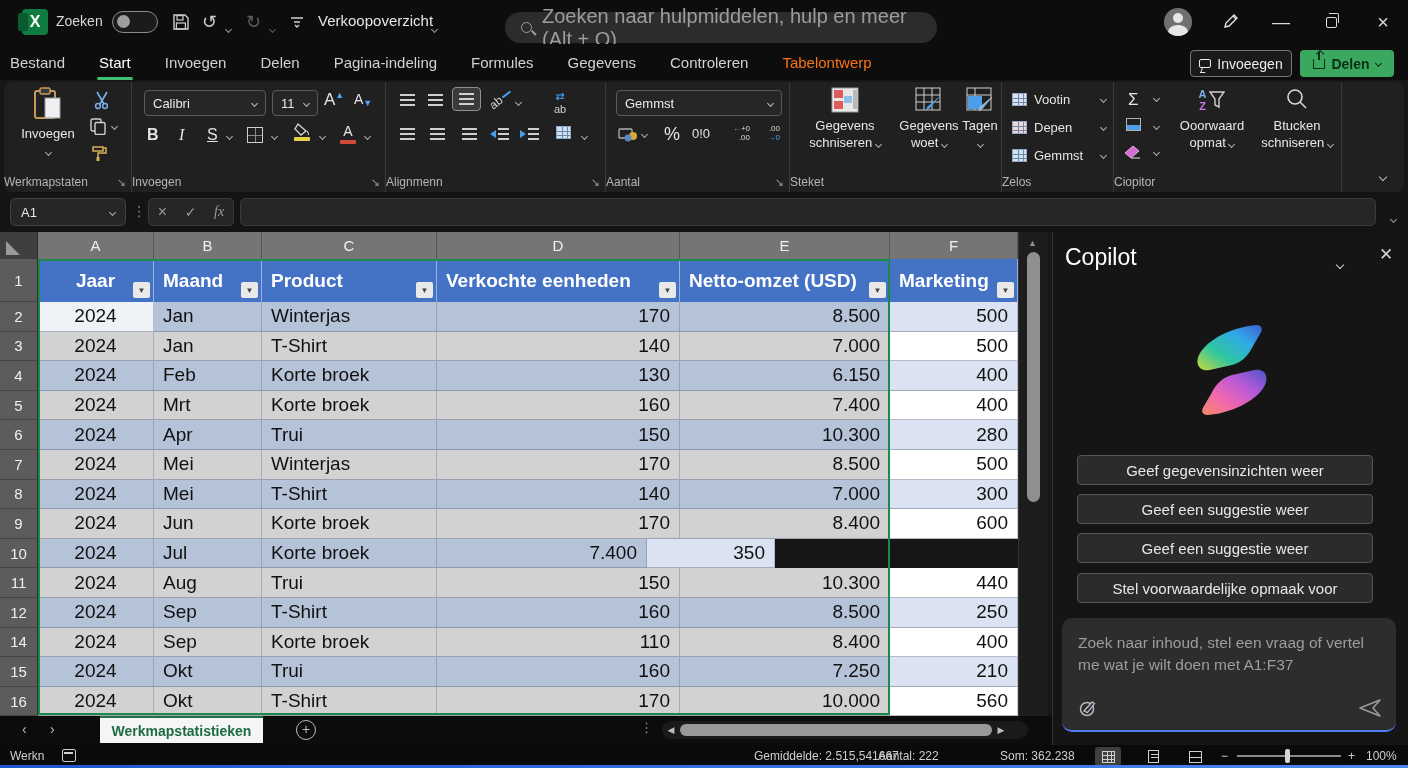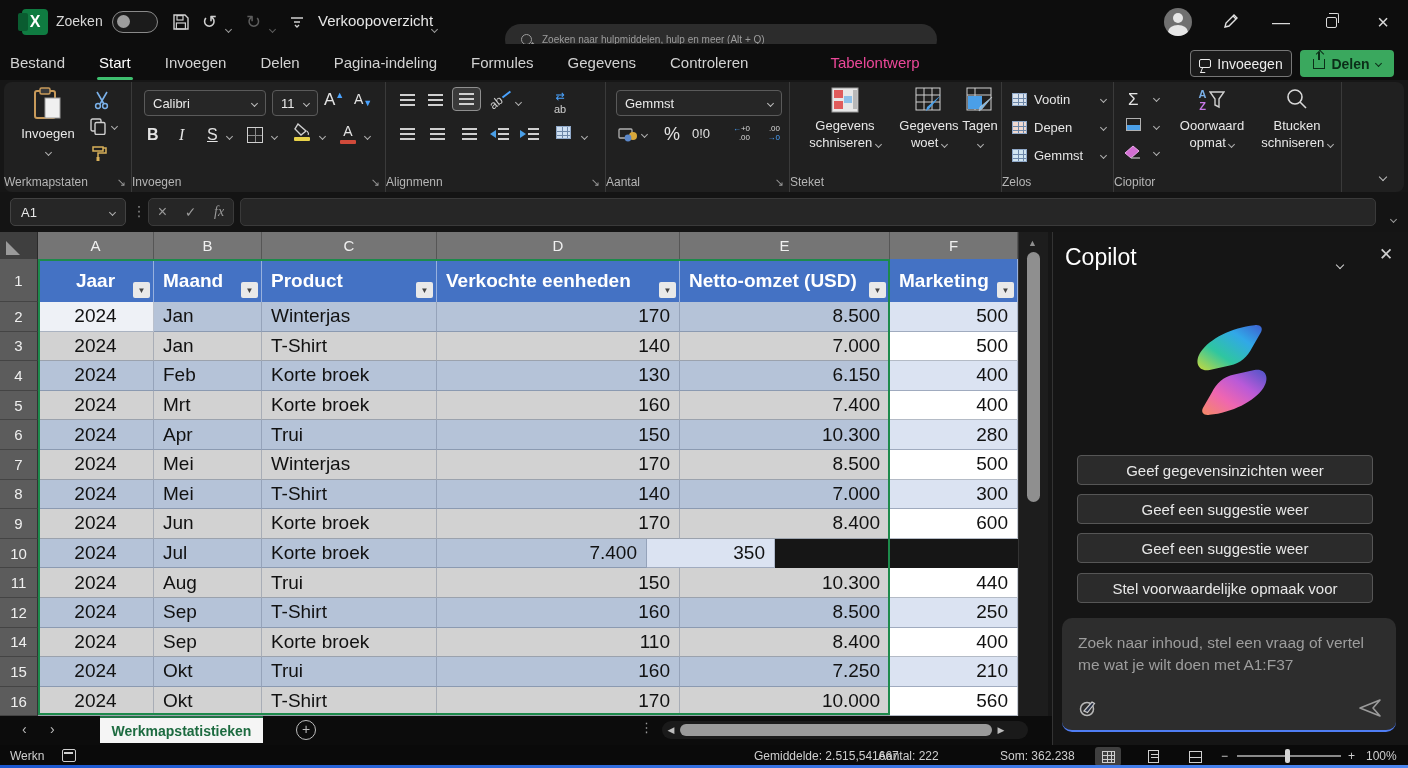--- a/index.html
+++ b/index.html
@@ -14,36 +14,36 @@
   .excel-logo span { position:relative; }
   .tb-label { position:absolute; left:56px; top:13px; color:#d8d8d8; font-size:14px; }
   .toggle { position:absolute; left:112px; top:11px; width:46px; height:22px; border:1px solid #8a8a8a; border-radius:12px; background:#1b1b1b; }
   .toggle::after { content:""; position:absolute; left:4px; top:3px; width:13px; height:13px; border-radius:50%; background:#9d9d9d; }
   .tb-ic { position:absolute; top:11px; color:#cfcfcf; font-size:18px; line-height:22px; }
   .chv { display:inline-block; width:6px; height:6px; border-right:1.5px solid currentColor; border-bottom:1.5px solid currentColor; transform:rotate(45deg); }
   .chv.sm { width:5px; height:5px; }
   .tb-chv { position:absolute; top:18px; color:#9a9a9a; }
   .disabled { color:#5d5d5d !important; }
   .doc-title { position:absolute; left:318px; top:12px; color:#e6e6e6; font-size:15px; }
-  .search-pill { position:absolute; left:505px; top:24px; width:432px; height:31px; background:#2c2c2c; border-radius:16px; display:flex; align-items:center; padding-left:16px; color:#9c9c9c; font-size:10px; gap:10px; }
+  .search-pill { position:absolute; left:505px; top:12px; width:432px; height:31px; background:#2c2c2c; border-radius:16px; display:flex; align-items:center; padding-left:16px; color:#9c9c9c; font-size:20px; gap:10px; }
   .mag { width:11px; height:11px; border:1.6px solid #9c9c9c; border-radius:50%; position:relative; flex:none; }
   .mag::after { content:""; position:absolute; left:9px; top:9px; width:6px; height:1.6px; background:#9c9c9c; transform:rotate(45deg); }
   .avatar { position:absolute; left:1164px; top:8px; width:28px; height:28px; border-radius:50%; background:#707070; overflow:hidden; }
   .avatar::before { content:""; position:absolute; left:9px; top:5px; width:10px; height:10px; border-radius:50%; background:#e6e6e6; }
   .avatar::after { content:""; position:absolute; left:4px; top:17px; width:20px; height:14px; border-radius:50%; background:#e6e6e6; }
   .win-btn { position:absolute; top:10px; width:26px; height:24px; color:#d9d9d9; display:flex; align-items:center; justify-content:center; font-size:18px; }
   .restore-g { width:11px; height:11px; border:1.4px solid #d9d9d9; border-radius:2px; position:relative; }
   .restore-g::before { content:""; position:absolute; left:2px; top:-5px; width:9px; height:9px; border-top:1.4px solid #d9d9d9; border-right:1.4px solid #d9d9d9; border-radius:0 2px 0 0; }
 
   
   .tabrow { position:absolute; left:0; top:44px; width:1408px; height:36px; background:#0d0d0d; display:flex; align-items:center; gap:34px; padding-left:10px; font-size:15px; color:#d2d2d2; }
   .rtab { position:relative; cursor:default; white-space:nowrap; }
   .rtab.active { color:#fff; }
   .rtab.active::after { content:""; position:absolute; left:-2px; right:-2px; bottom:-9px; height:3px; background:#3fbf6f; border-radius:2px; }
-  .rtab.accent { color:#ec4899;margin-left:48px; }
+  .rtab.accent { color:#f97316; }
   .cmt-btn { position:absolute; left:1190px; top:50px; width:102px; height:27px; border:1px solid #777; border-radius:4px; color:#ececec; font-size:14px; display:flex; align-items:center; justify-content:center; gap:6px; background:#1a1a1a; }
   .bubble { width:12px; height:9px; border:1.3px solid #ececec; border-radius:2px; position:relative; flex:none; }
   .bubble::after { content:""; position:absolute; left:1px; top:8px; width:4px; height:4px; border-left:1.3px solid #ececec; border-bottom:1.3px solid #ececec; transform:skewX(-20deg); background:transparent; }
   .share-btn { position:absolute; left:1300px; top:50px; width:94px; height:27px; background:#3aa85e; border-radius:4px; color:#0b2e18; font-size:14px; font-weight:bold; display:flex; align-items:center; justify-content:center; gap:6px; }
   .share-ic { width:12px; height:10px; border:1.3px solid #0b2e18; border-top:none; position:relative; flex:none; }
   .share-ic::after { content:""; position:absolute; left:4px; top:-7px; width:2px; height:8px; background:#0b2e18; }
   .share-ic::before { content:""; position:absolute; left:2.2px; top:-8px; width:5px; height:5px; border-top:1.6px solid #0b2e18; border-left:1.6px solid #0b2e18; transform:rotate(45deg); }
 
   
   .ribbon { position:absolute; left:4px; top:82px; width:1400px; height:110px; background:#202020; border-radius:8px; }

